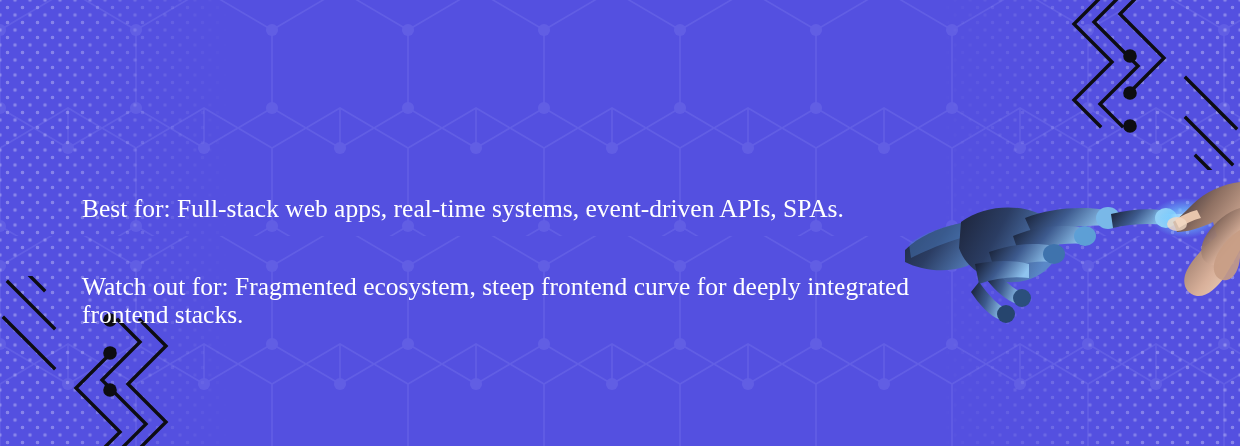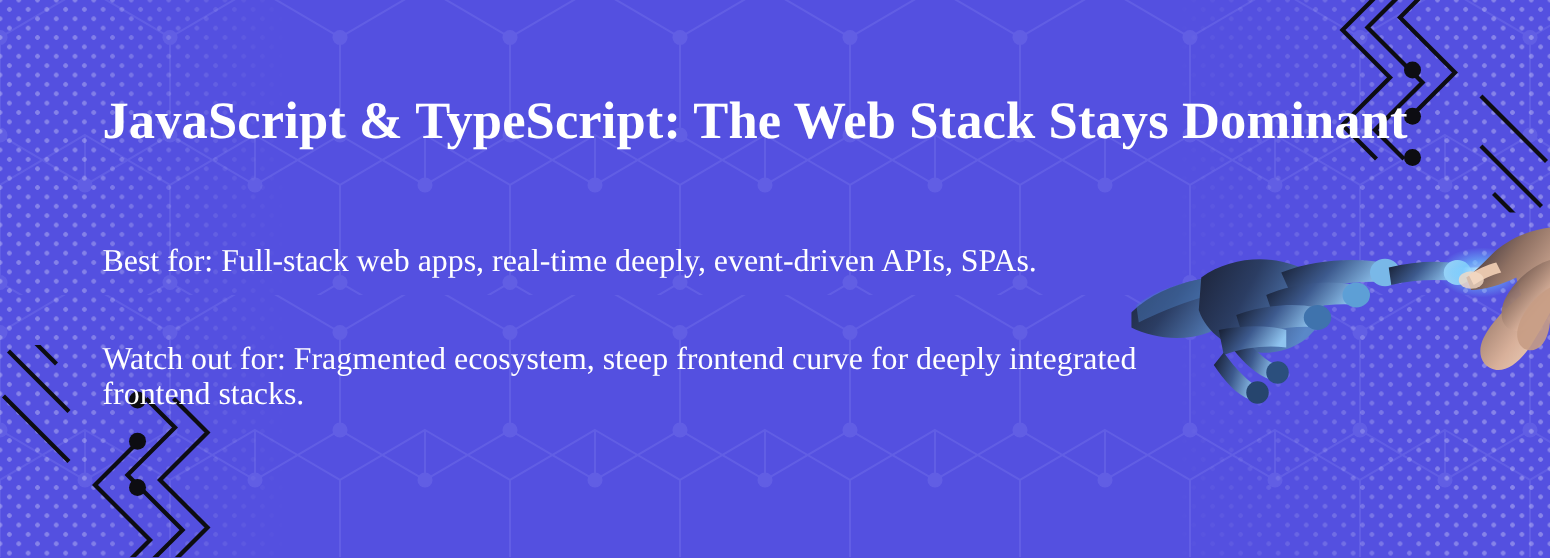--- a/index.html
+++ b/index.html
@@ -212,18 +212,17 @@
       <line x1="44" y1="14" x2="14" y2="-16"></line>
     </g>
     <g fill="#0d0d12">
       <circle cx="110" cy="114" r="6.8"></circle>
       <circle cx="110" cy="77" r="6.8"></circle>
       <circle cx="110" cy="44" r="6.8"></circle>
     </g>
   </svg>
 
   <div class="content">
-    <h1 class="title">JavaScript &amp; TypeScript: The Web Stack Stays Dominant</h1>
-    <p class="para para-best">Best for: Full-stack web apps, real-time deeply, event-driven APIs, SPAs.</p>
+    <p class="para para-best">Best for: Full-stack web apps, real-time systems, event-driven APIs, SPAs.</p>
     <p class="para para-watch">Watch out for: Fragmented ecosystem, steep frontend curve for deeply integrated frontend stacks.</p>
   </div>
 
 </div>
 
 </body></html>

